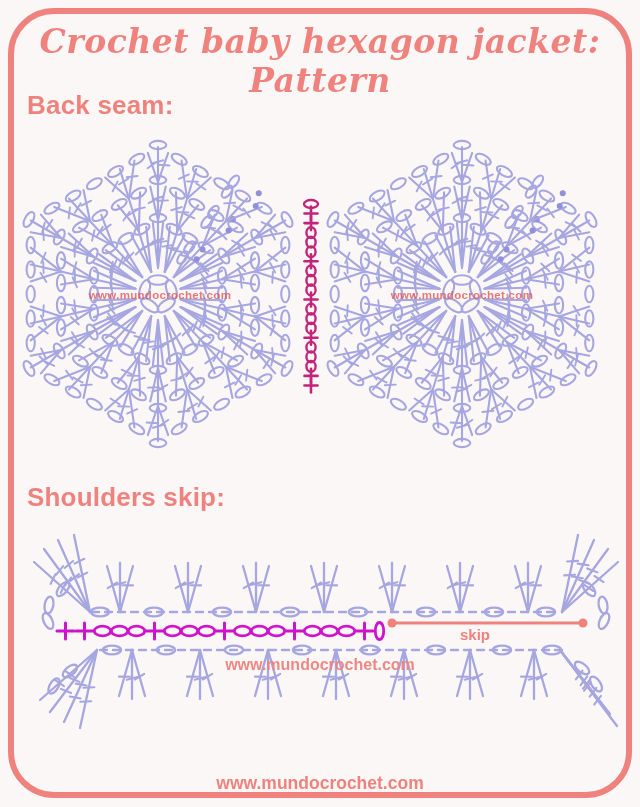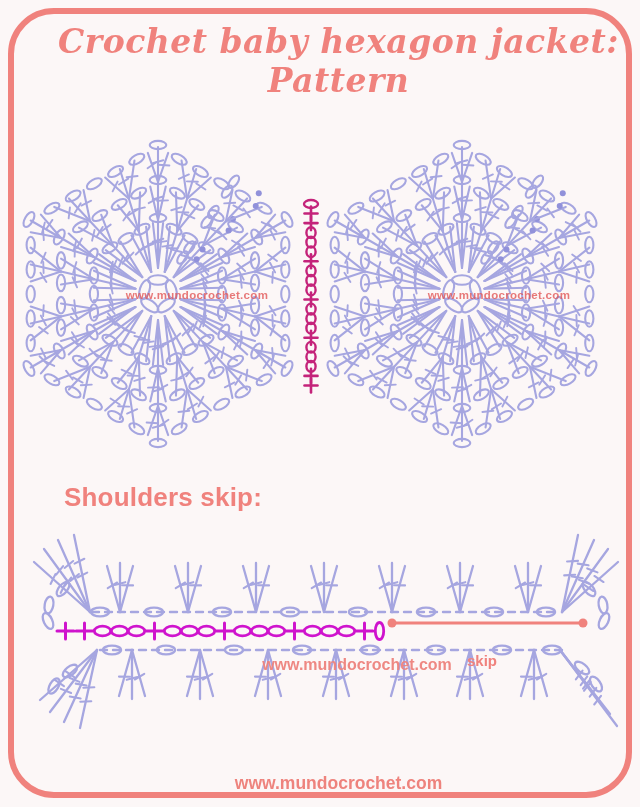--- a/index.html
+++ b/index.html
@@ -8,21 +8,21 @@
     background:#fcf7f7;
     font-family:"Liberation Sans", sans-serif;
   }
   .page{position:relative;width:640px;height:807px;}
   .panel-border{
     position:absolute;left:8px;top:8px;right:8px;bottom:9px;
     border:6px solid #f0827d;border-radius:46px;
     background:transparent;z-index:1;
   }
   #diagram{position:absolute;left:0;top:0;z-index:2;}
-  .txt{position:absolute;z-index:3;pointer-events:none;margin-left:37px;}
+  .txt{position:absolute;z-index:3;pointer-events:none;}
   .title{
     left:0;right:0;top:22px;text-align:center;
     font-family:"DejaVu Serif", serif;font-style:italic;font-weight:600;
     font-size:33px;color:#f0827d;letter-spacing:0.5px;
   }
   .heading{
     font-weight:bold;font-size:26px;color:#f0827d;letter-spacing:0.2px;
   }
   .heading-back{left:27px;top:90px;}
   .heading-shoulders{left:27px;top:482px;}
@@ -35,21 +35,21 @@
   .wm-hex-right{left:357px;}
   .wm-shoulders{
     left:170px;width:300px;text-align:center;top:656px;
     font-size:16px;font-weight:bold;color:#ee837d;opacity:0.95;
   }
   .wm-footer{
     left:0;right:0;text-align:center;top:773px;
     font-size:17.5px;font-weight:bold;color:#ee837d;
   }
   .skip-label{
-    left:430px;width:90px;text-align:left;top:652px;
+    left:430px;width:90px;text-align:center;top:626px;
     font-size:15px;font-weight:bold;color:#f0827d;
   }
 </style>
 </head>
 <body>
 
 <div class="page">
   <div class="panel-border"></div>
 
   <svg id="diagram" width="640" height="807" viewBox="0 0 640 807">
@@ -1135,20 +1135,21 @@
         <ellipse cx="379.5" cy="631" rx="4.2" ry="8.5" fill="none" stroke="#cf13cd" stroke-width="2.8" transform="rotate(0 379.5 631)"></ellipse>
       </g>
       <g>
         <line x1="392" y1="623" x2="583" y2="623" stroke="#f0827d" stroke-width="3" stroke-linecap="round" fill="none"></line>
         <circle cx="392" cy="623" r="4.5" fill="#f0827d"></circle>
         <circle cx="583" cy="623" r="4.5" fill="#f0827d"></circle>
       </g>
     </svg>
 
   <div class="txt title">Crochet baby hexagon jacket: Pattern</div>
+  <div class="txt heading heading-back">Back seam:</div>
   <div class="txt heading heading-shoulders">Shoulders skip:</div>
 
   <div class="txt wm-hex wm-hex-left">www.mundocrochet.com</div>
   <div class="txt wm-hex wm-hex-right">www.mundocrochet.com</div>
   <div class="txt wm-shoulders">www.mundocrochet.com</div>
   <div class="txt wm-footer">www.mundocrochet.com</div>
   <div class="txt skip-label">skip</div>
 </div>
 
 </body></html>

